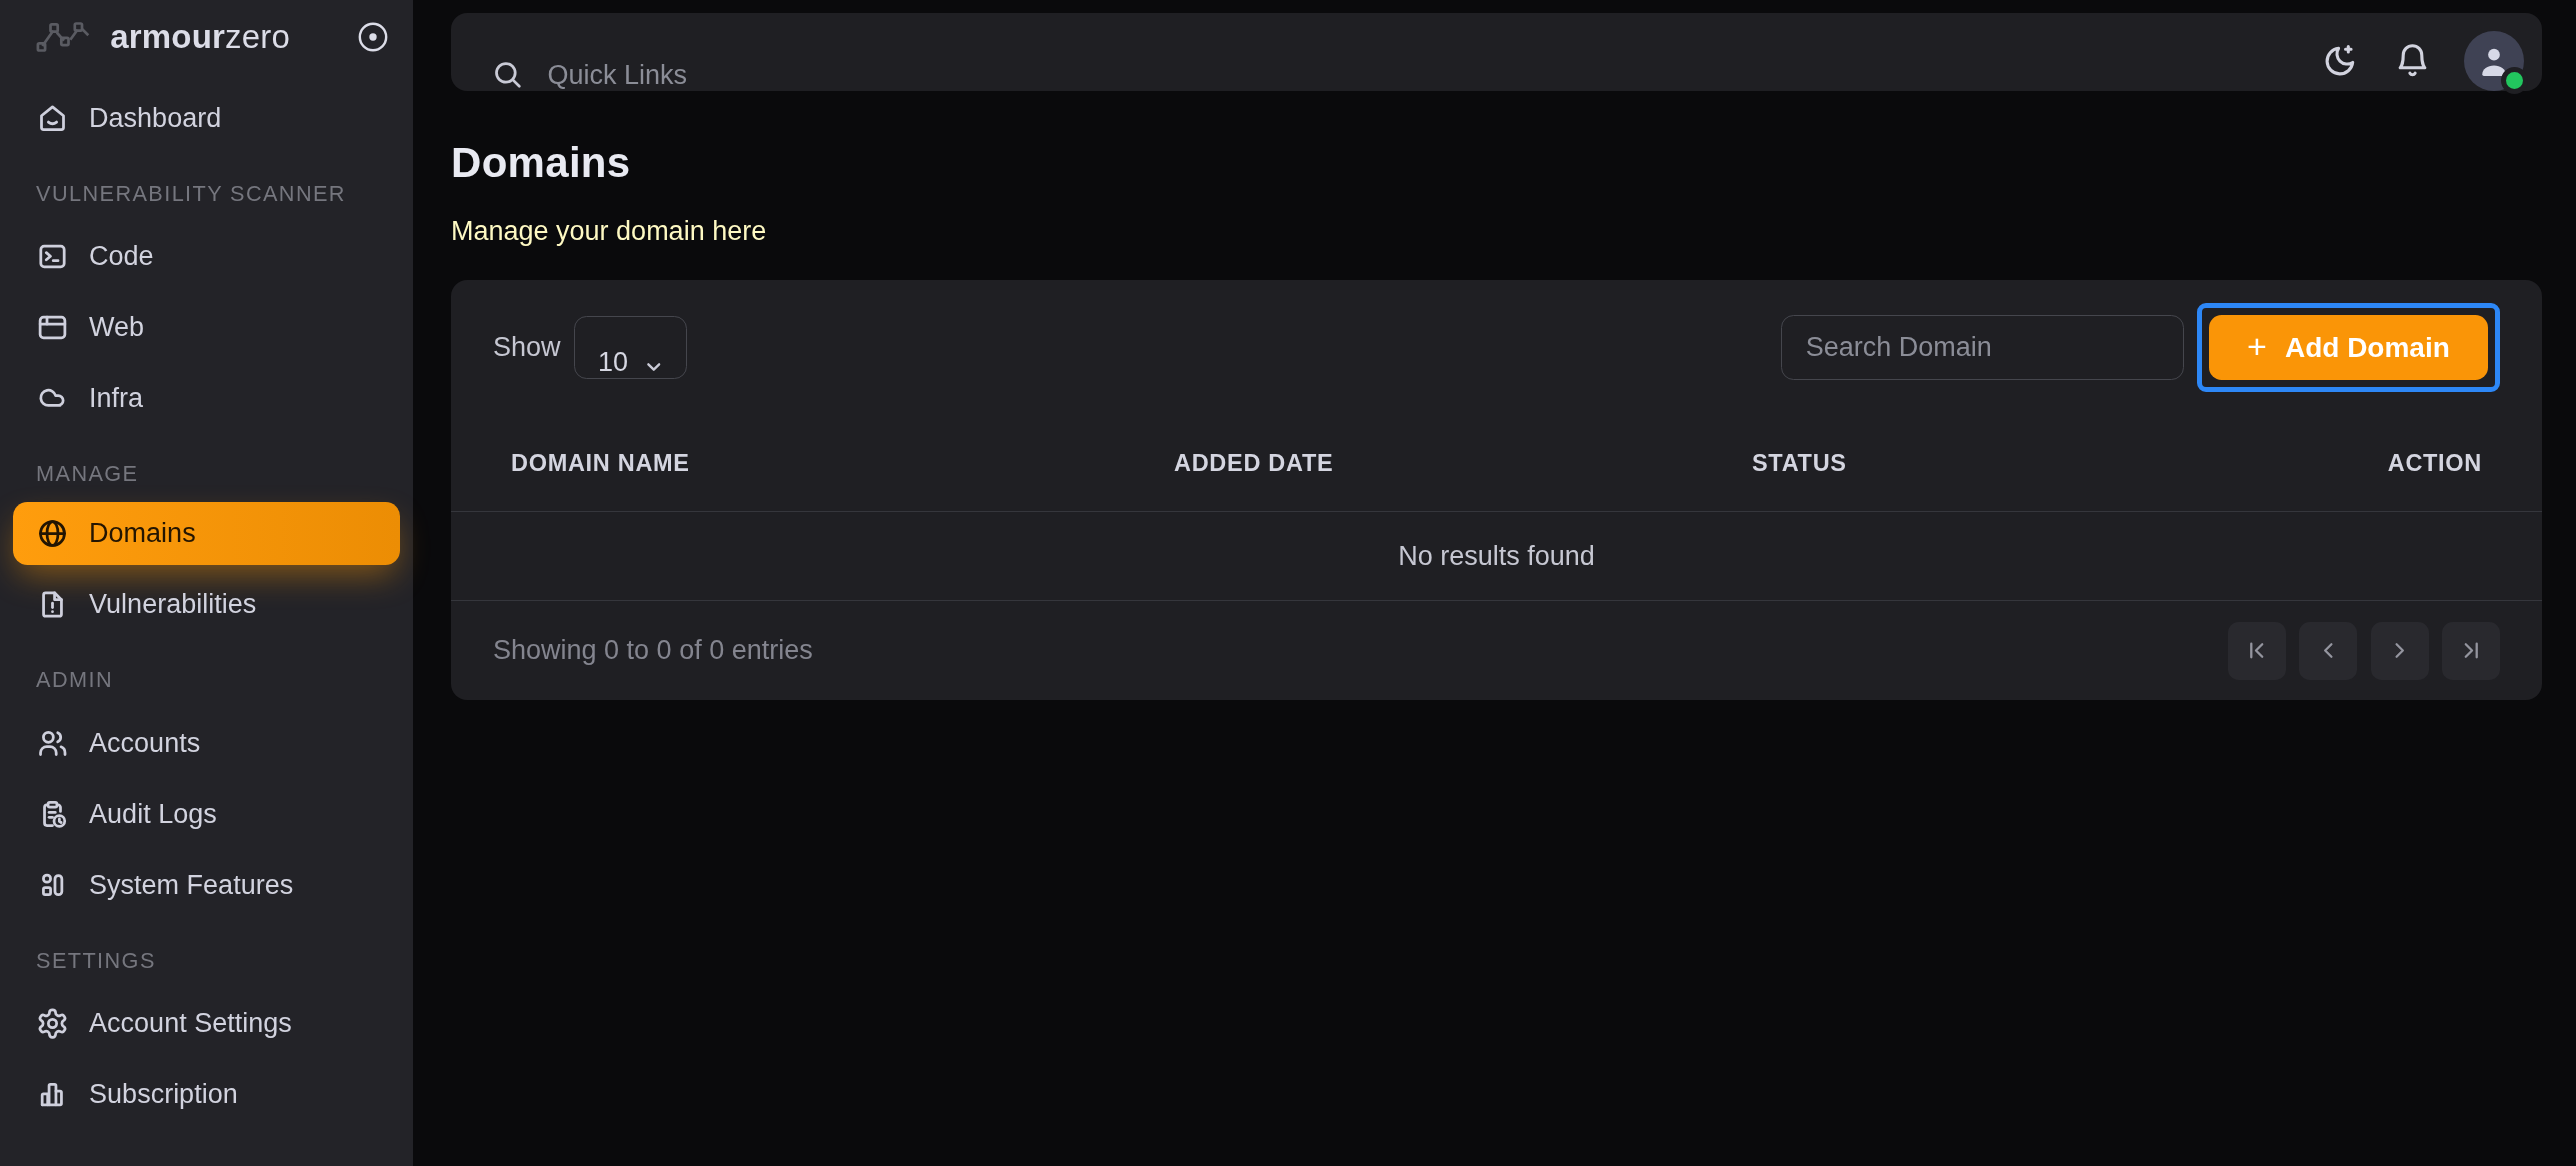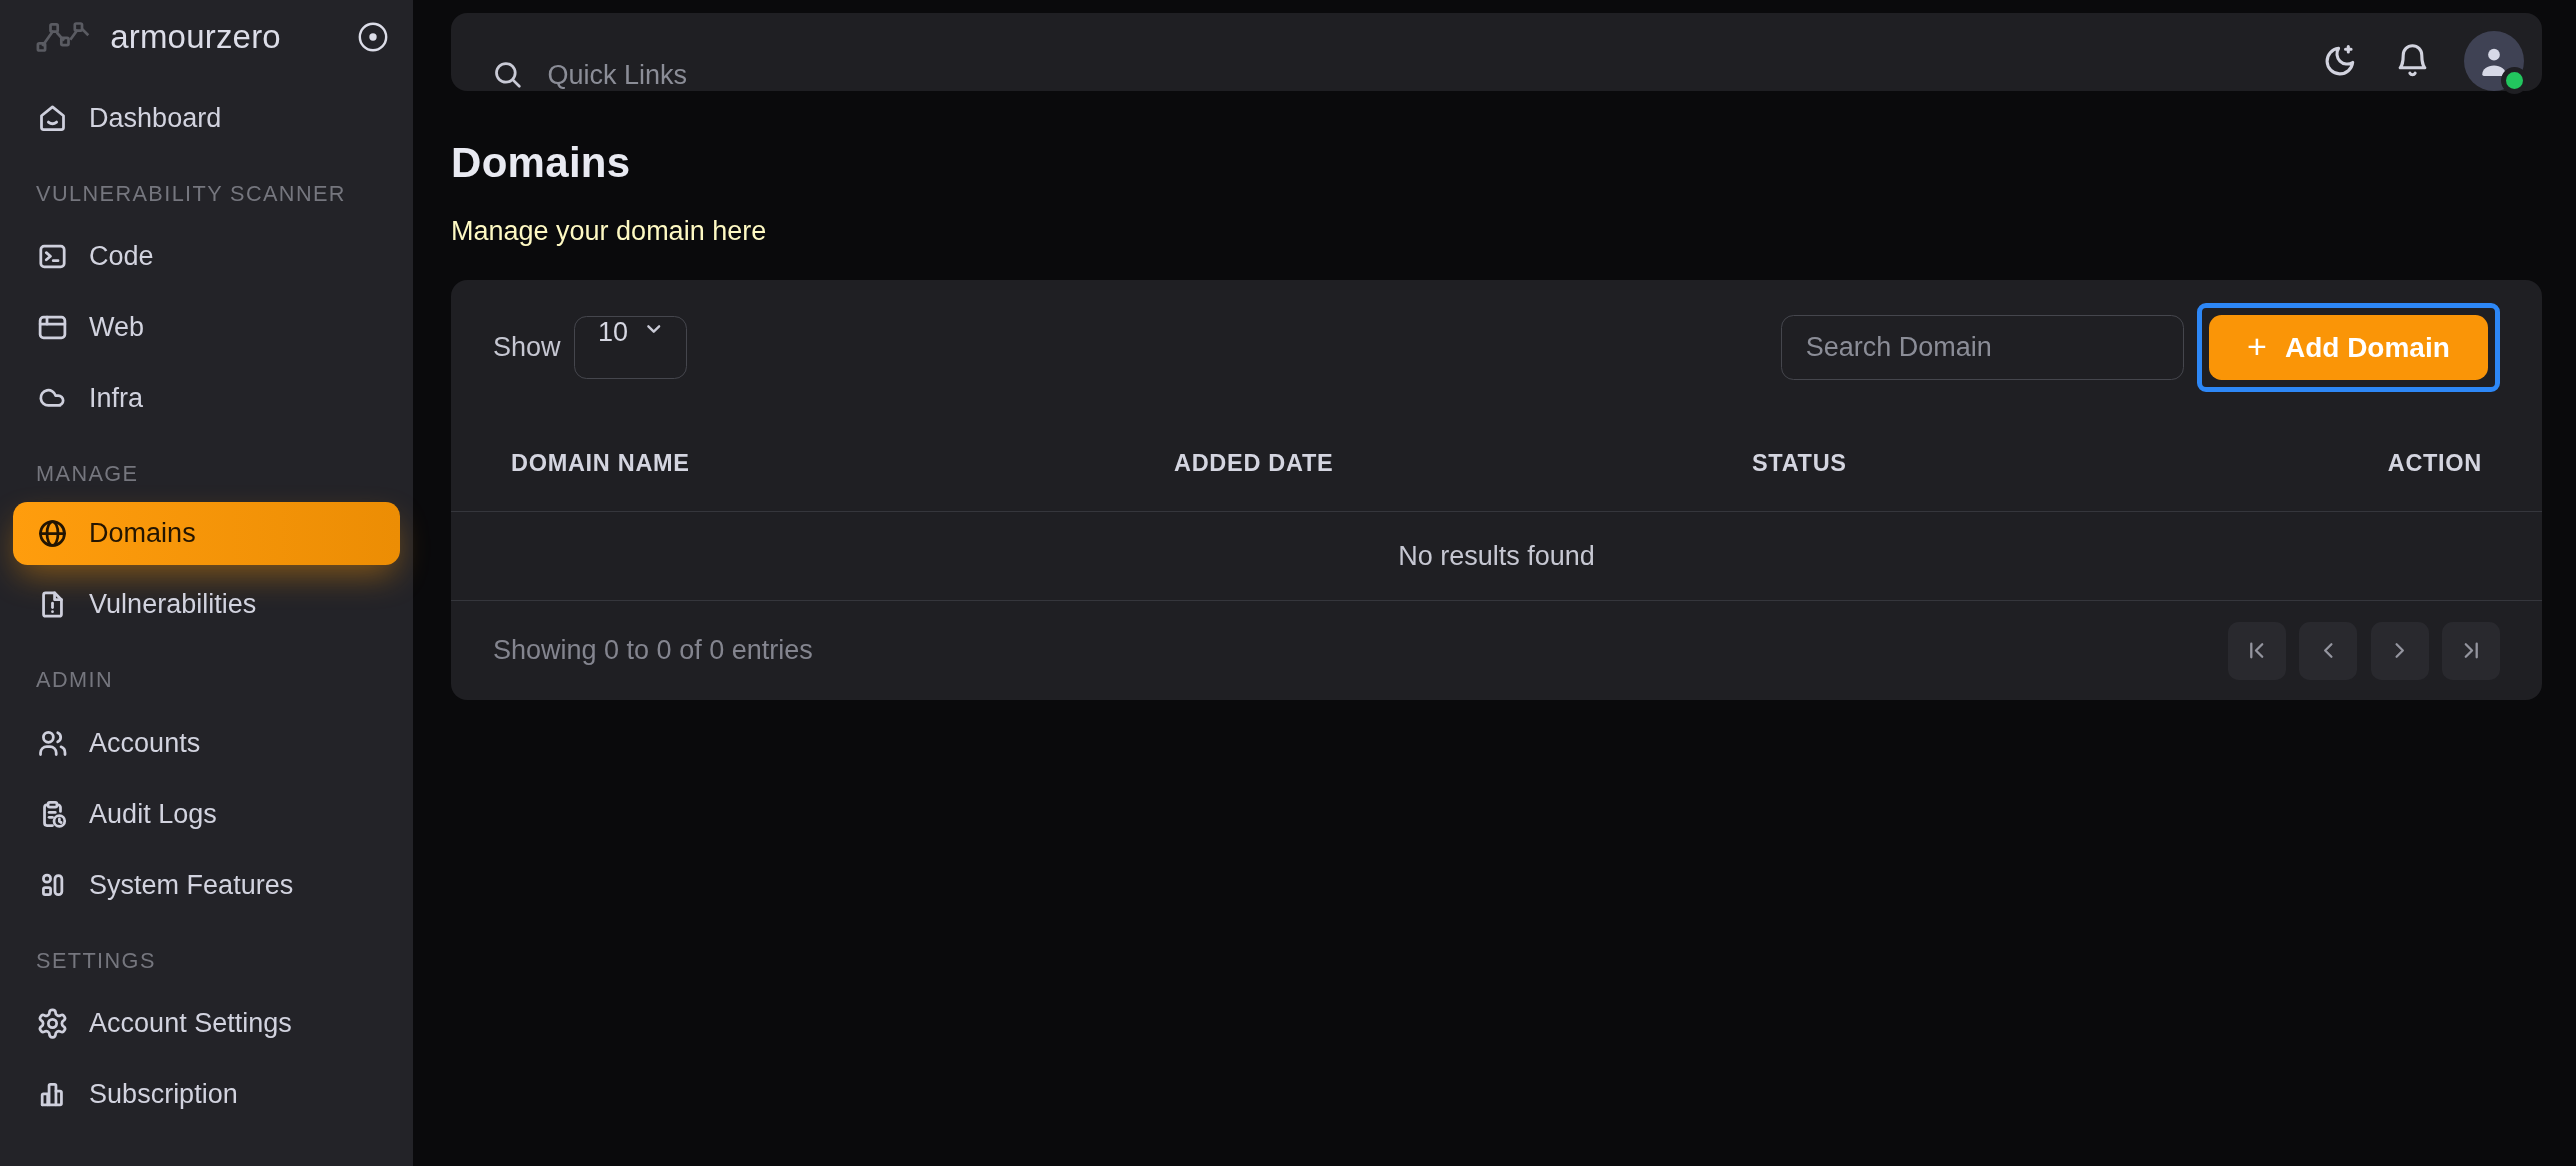--- a/index.html
+++ b/index.html
@@ -11,21 +11,21 @@
   *{box-sizing:border-box;margin:0;padding:0}
   html,body{width:2576px;height:1166px;overflow:hidden;background:var(--page-bg);
     font-family:"Liberation Sans",sans-serif;color:var(--text-primary);}
   svg{display:block;width:100%;height:100%}
 
   
   .sidebar{position:absolute;left:0;top:0;bottom:0;width:413px;background:var(--sidebar-bg);z-index:2}
   .logo-row{display:flex;align-items:center;height:74px;padding:0 23.5px 0 34px}
   .logo-mark{width:60px;height:36px;color:#5a5b62;flex:0 0 auto}
   .brand{margin-left:16.2px;font-size:33px;color:#dcdde8;letter-spacing:0.2px;white-space:nowrap}
-  .brand .bold{font-weight:400}
+  .brand .bold{font-weight:700}
   .logo-target{margin-left:auto;width:34px;height:34px;color:#dcdde8}
   .nav{padding:9px 12.6px 0}
   .nav-item{display:flex;align-items:center;height:71px;padding-left:23.5px;border-radius:14.4px;
     color:#d2d3df;font-size:27px;cursor:pointer}
   .nav-item .ico{width:33px;height:33px;margin-right:20px;flex:0 0 auto;color:#cfd0dd}
   .nav-item.active{height:63px;margin:3.6px 0 4.5px;font-weight:500;color:#231502;
     background:linear-gradient(90deg,var(--active-gradient-start),var(--active-gradient-end));
     box-shadow:0 14.4px 32.5px -5.4px rgba(250,150,7,.45)}
   .nav-item.active .ico{color:#231502}
   .section-label{margin:27px 0 14.4px;padding-left:23.5px;font-size:21.7px;letter-spacing:1.4px;color:#75767e}
@@ -47,21 +47,21 @@
     background:var(--online-green);border:5.4px solid var(--card-bg)}
 
   .page-head{position:absolute;left:38px;top:139px}
   .page-title{font-size:42px;font-weight:700;color:#e9eaf2;letter-spacing:0.3px}
   .page-subtitle{margin-top:29px;font-size:27px;color:#fef9c3}
 
   .card{position:absolute;left:38px;right:34px;top:280px;height:420px;background:var(--card-bg);
     border-radius:16.2px;display:flex;flex-direction:column;overflow:hidden}
   .controls{height:135px;flex:0 0 auto;display:flex;align-items:center;padding:0 42px}
   .show-label{font-size:27px;color:#c6c7d2;margin-right:13px}
-  .page-size{display:flex;align-items:flex-start;gap:14.4px;height:63px;padding:0 20px 0 23.5px;
+  .page-size{display:flex;align-items:flex-end;gap:14.4px;height:63px;padding:0 20px 0 23.5px;
     background:transparent;border:1.8px solid var(--input-border);border-radius:12.6px;
     color:var(--text-primary);font-size:27px;font-family:inherit;cursor:pointer}
   .page-size .chev{width:23.5px;height:23.5px;color:#c9cad6}
   .controls-right{margin-left:auto;display:flex;align-items:center}
   .search-domain{width:403px;height:65px;background:transparent;border:1.8px solid var(--input-border);
     border-radius:12.6px;padding:0 23.5px;font-size:27px;color:var(--text-primary);font-family:inherit;outline:none}
   .search-domain::placeholder{color:var(--text-muted)}
   .highlight-box{margin-left:12.6px;border:5.4px solid var(--highlight-blue);border-radius:9px;padding:7.2px}
   .add-btn{display:flex;align-items:center;gap:18px;height:65px;padding:0 38px;border:none;
     border-radius:12.6px;background:var(--accent-orange);color:#ffffff;font-size:28px;font-weight:700;

